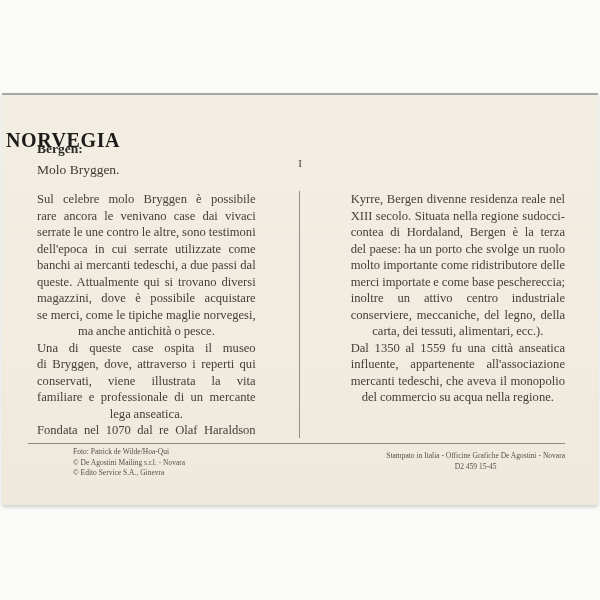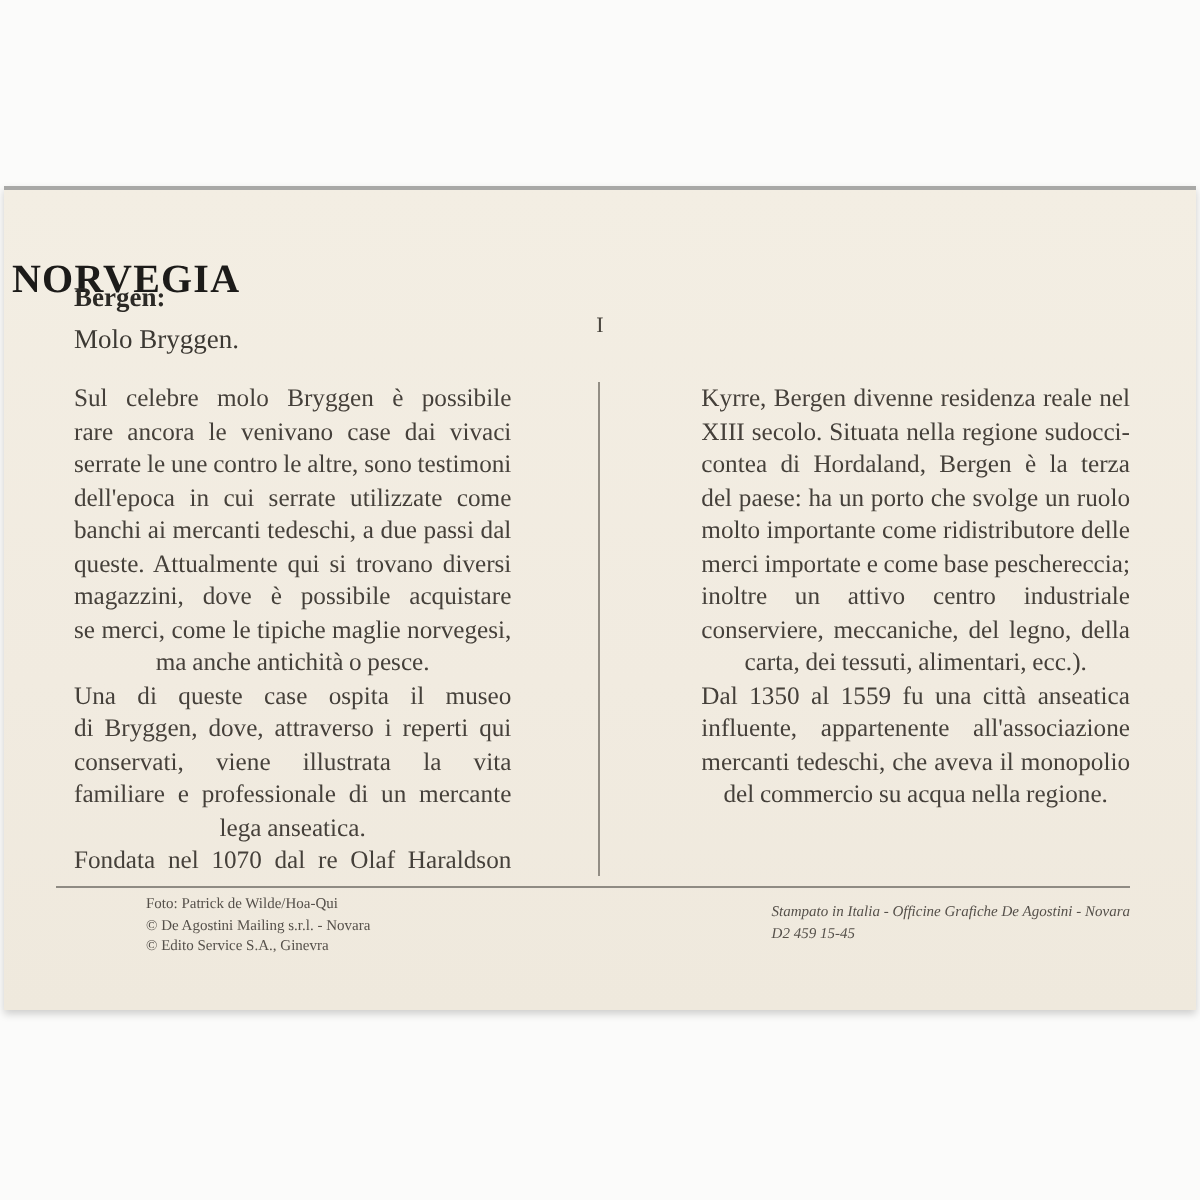--- a/index.html
+++ b/index.html
@@ -51,21 +51,21 @@
   .rule{
     position:absolute;left:26px;top:348px;width:537px;height:0;
     border-top:1px solid #8f8b83;
   }
   .credits-left{
     position:absolute;left:31px;top:352px;
     font-size:7.5px;line-height:10.5px;color:#55504a;margin-left:40px;
   }
   .credits-right{
     position:absolute;right:33px;top:356px;
-    font-size:7.5px;line-height:10.5px;color:#55504a;text-align:left;font-style:italic;
+    font-size:7.5px;line-height:10.5px;color:#55504a;text-align:center;
   }
 </style>
 </head>
 <body>
 
 <div class="card">
 
   <div class="title">NORVEGIA</div>
   <div class="numeral">I</div>
   <div class="loc">Bergen:</div>

